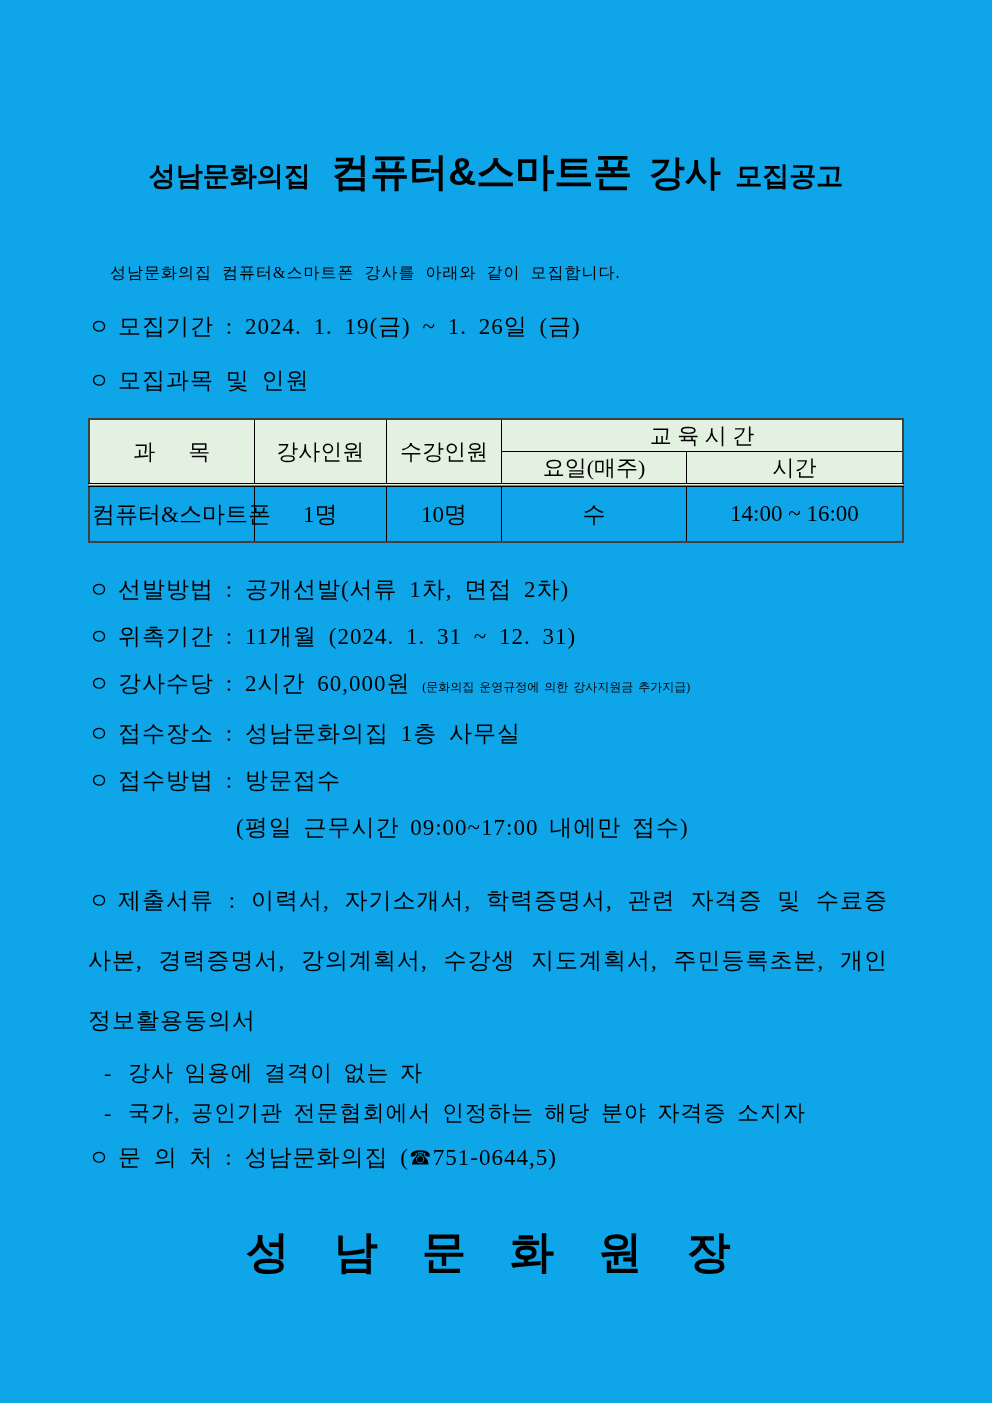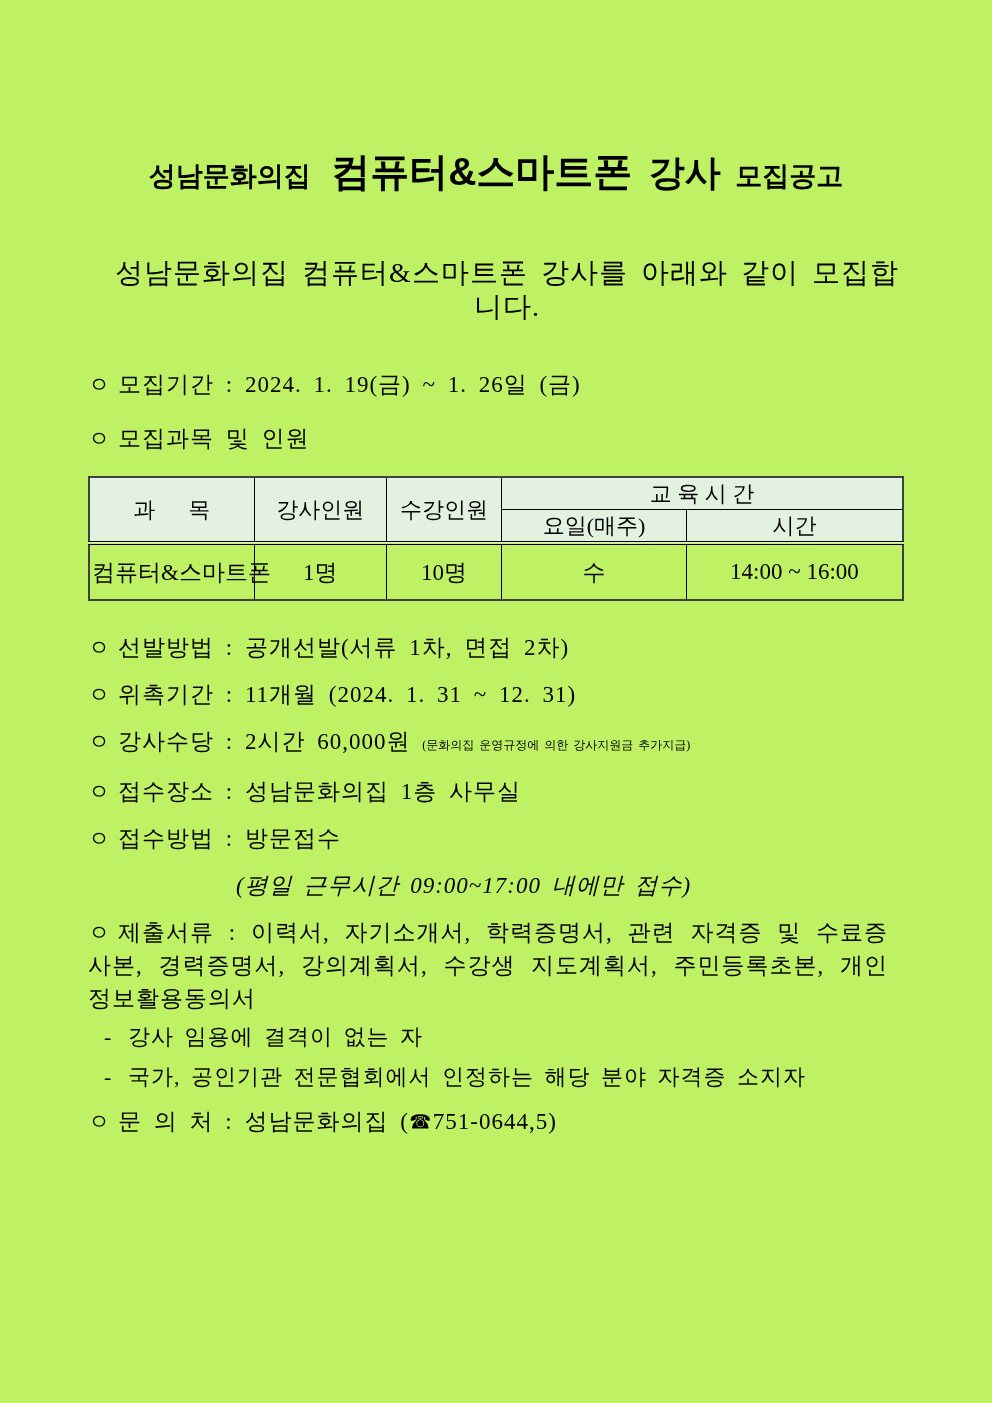--- a/index.html
+++ b/index.html
@@ -2,46 +2,45 @@
 <html><head>
 <meta charset="utf-8">
 <style>
   html,body { margin:0; padding:0; background:#ffffff; }
   .page {
     position:relative;
     width:992px; height:1403px;
     box-sizing:border-box;
     padding:150px 88px 0 88px;
     overflow:hidden;
-    background:#bef264;
+    background:#0ea5e9;
     color:#000;
     font-family:"Liberation Serif","DejaVu Serif",serif;
   }
 
   
   .title-line {
     text-align:center;
     white-space:nowrap;
     font-family:"Liberation Sans","DejaVu Sans",sans-serif;
     font-weight:bold;
     margin:0 0 54px 0;
     line-height:44px;
   }
   .title-org  { font-size:27px; }
   .title-subject { font-size:39px; margin:0 12px 0 16px; }
   .title-role { font-size:36px; margin-right:10px; }
   .title-type { font-size:27px; }
 
   
   .intro {
-    font-size:28px; line-height:34px;
+    font-size:16px; line-height:34px;
     padding-left:22px;
     letter-spacing:1px; word-spacing:5px;
-    margin:0 0 44px 0;
-    text-align:center;
+    margin:0 0 20px 0;
   }
 
   
   .line {
     font-size:23px; line-height:34px;
     letter-spacing:1px; word-spacing:5px;
     margin:0 0 20px 0;
   }
   .line.tight { margin-bottom:13px; }
   .marker { display:inline-block; min-width:30px; font-size:22px; }
@@ -64,27 +63,26 @@
   }
   table.roster thead th { font-size:22px; height:31px; }
   table.roster tbody td { font-size:23px; height:54px; border-top:4px double #000; }
   td.cell-subject { font-size:20px; letter-spacing:0; }
 
   
   .note-line {
     font-size:23px; line-height:34px;
     letter-spacing:1px; word-spacing:4px;
     padding-left:148px;
-    margin:0 0 13px 0;
-    font-style:italic;
+    margin:0 0 26px 0;
   }
 
   
   .para {
-    font-size:23px; line-height:33px;
+    font-size:23px; line-height:60px;
     letter-spacing:1px; word-spacing:5px;
     text-align:justify;
     margin:0 16px 4px 0;
   }
 
   
   .sub-line {
     font-size:22px; line-height:24px;
     letter-spacing:1px; word-spacing:4px;
     margin:0 0 16px 16px;
@@ -190,14 +188,15 @@
     <span class="dash">-</span><span>강사 임용에 결격이 없는 자</span>
   </div>
   <div class="sub-line">
     <span class="dash">-</span><span>국가, 공인기관 전문협회에서 인정하는 해당 분야 자격증 소지자</span>
   </div>
 
   <div class="line contact-line">
     <span class="marker">ㅇ</span><span>문 의 처 : 성남문화의집 (☎751-0644,5)</span>
   </div>
 
+  <div class="signature">성 남 문 화 원 장</div>
 
 </div>
 
 </body></html>

